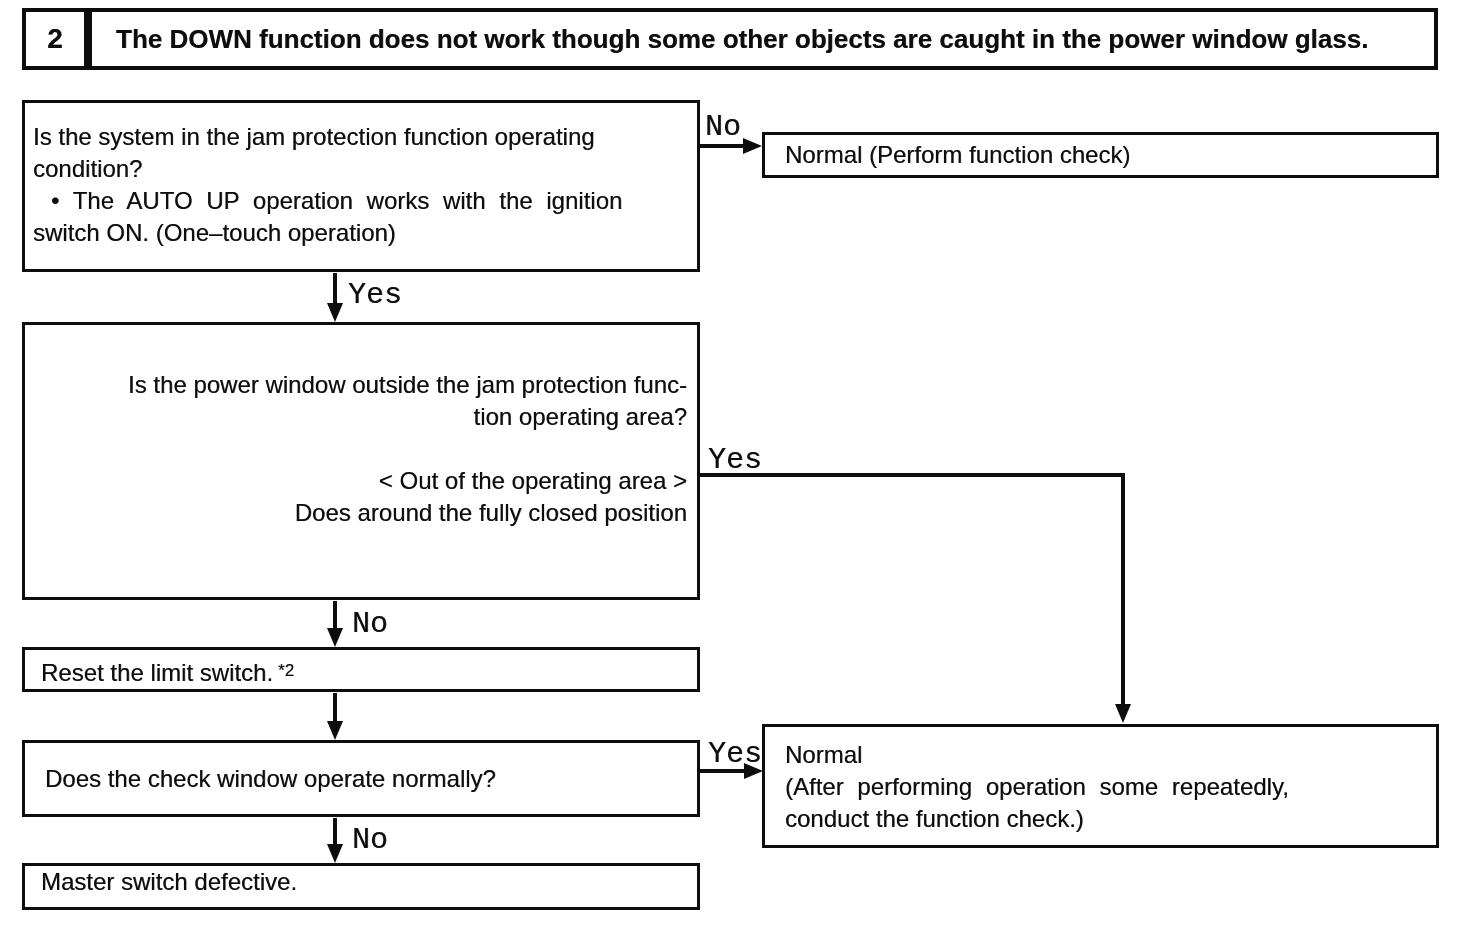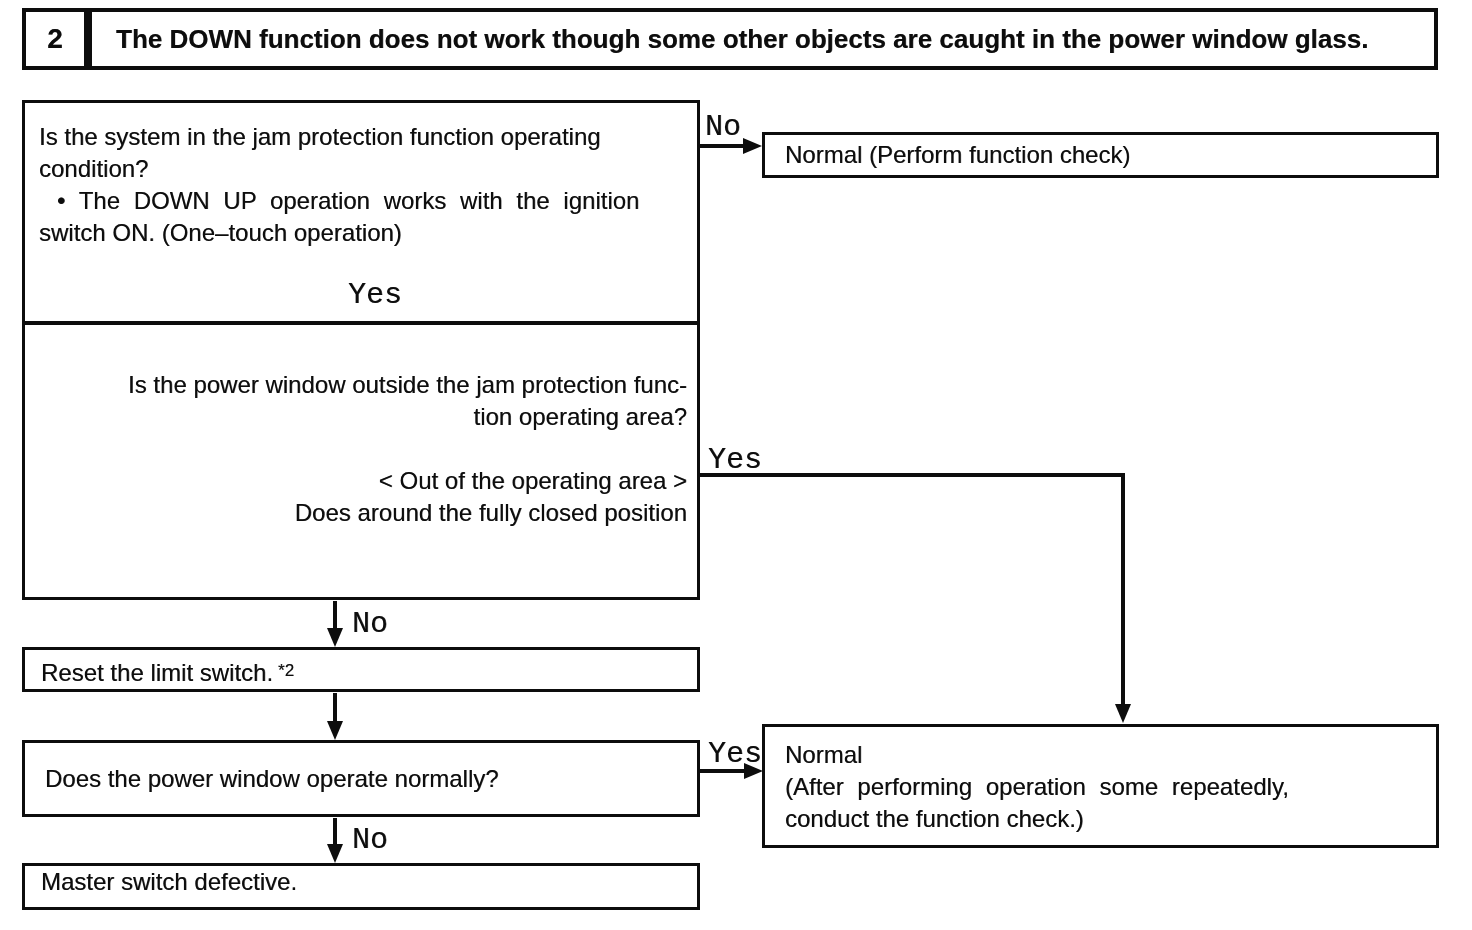--- a/index.html
+++ b/index.html
@@ -33,21 +33,21 @@
   .hdr-num {
     left: 22px; top: 8px; width: 66px; height: 62px;
     display: flex; align-items: center; justify-content: center;
     font-size: 28px;
   }
   .hdr-title {
     left: 88px; top: 8px; width: 1350px; height: 62px;
     display: flex; align-items: center;
     padding-left: 24px;
   }
-  .q1 { left: 22px; top: 100px; width: 678px; height: 224px; padding: 18px 10px 0 14px; }
+  .q1 { left: 22px; top: 100px; width: 678px; height: 172px; padding: 18px 10px 0 8px; }
   .result1 {
     left: 762px; top: 132px; width: 677px; height: 46px;
     display: flex; align-items: center; padding-left: 20px;
   }
   .q2 { left: 22px; top: 322px; width: 678px; height: 278px; padding: 44px 10px 0 14px; text-align: right; }
   .q3 {
     left: 22px; top: 647px; width: 678px; height: 45px;
     display: flex; align-items: flex-end; padding-left: 16px;
   }
   .q4 {
@@ -120,21 +120,21 @@
   <div class="box hdr hdr-num">
     <span>2</span>
   </div>
   <div class="box hdr hdr-title">
     <span>The DOWN function does not work though some other objects are caught in the power window glass.</span>
   </div>
 
   <div class="box q1">
     <div class="tline">Is the system in the jam protection function operating</div>
     <div class="tline">condition?</div>
-    <div class="tline indent wide">• The DOWN UP operation works with the ignition</div>
+    <div class="tline indent wide">• The AUTO UP operation works with the ignition</div>
     <div class="tline">switch ON. (One–touch operation)</div>
   </div>
 
   <div class="box result1">
     <span>Normal (Perform function check)</span>
   </div>
 
   <div class="box q2">
     <div class="tline">Is the power window outside the jam protection func-</div>
     <div class="tline">tion operating area?</div>
@@ -142,21 +142,21 @@
     <div class="tline">&lt; Out of the operating area &gt;</div>
     <div class="tline">Does around the fully closed position</div>
   </div>
 
   <div class="box q3">
     <span>Reset the limit switch.</span>
       <sup class="foot">*2</sup>
   </div>
 
   <div class="box q4">
-    <span>Does the power window operate normally?</span>
+    <span>Does the check window operate normally?</span>
   </div>
 
   <div class="box result2">
     <div class="tline">Normal</div>
     <div class="tline wide">(After performing operation some repeatedly,</div>
     <div class="tline">conduct the function check.)</div>
   </div>
 
   <div class="box q5">
     <span>Master switch defective.</span>

